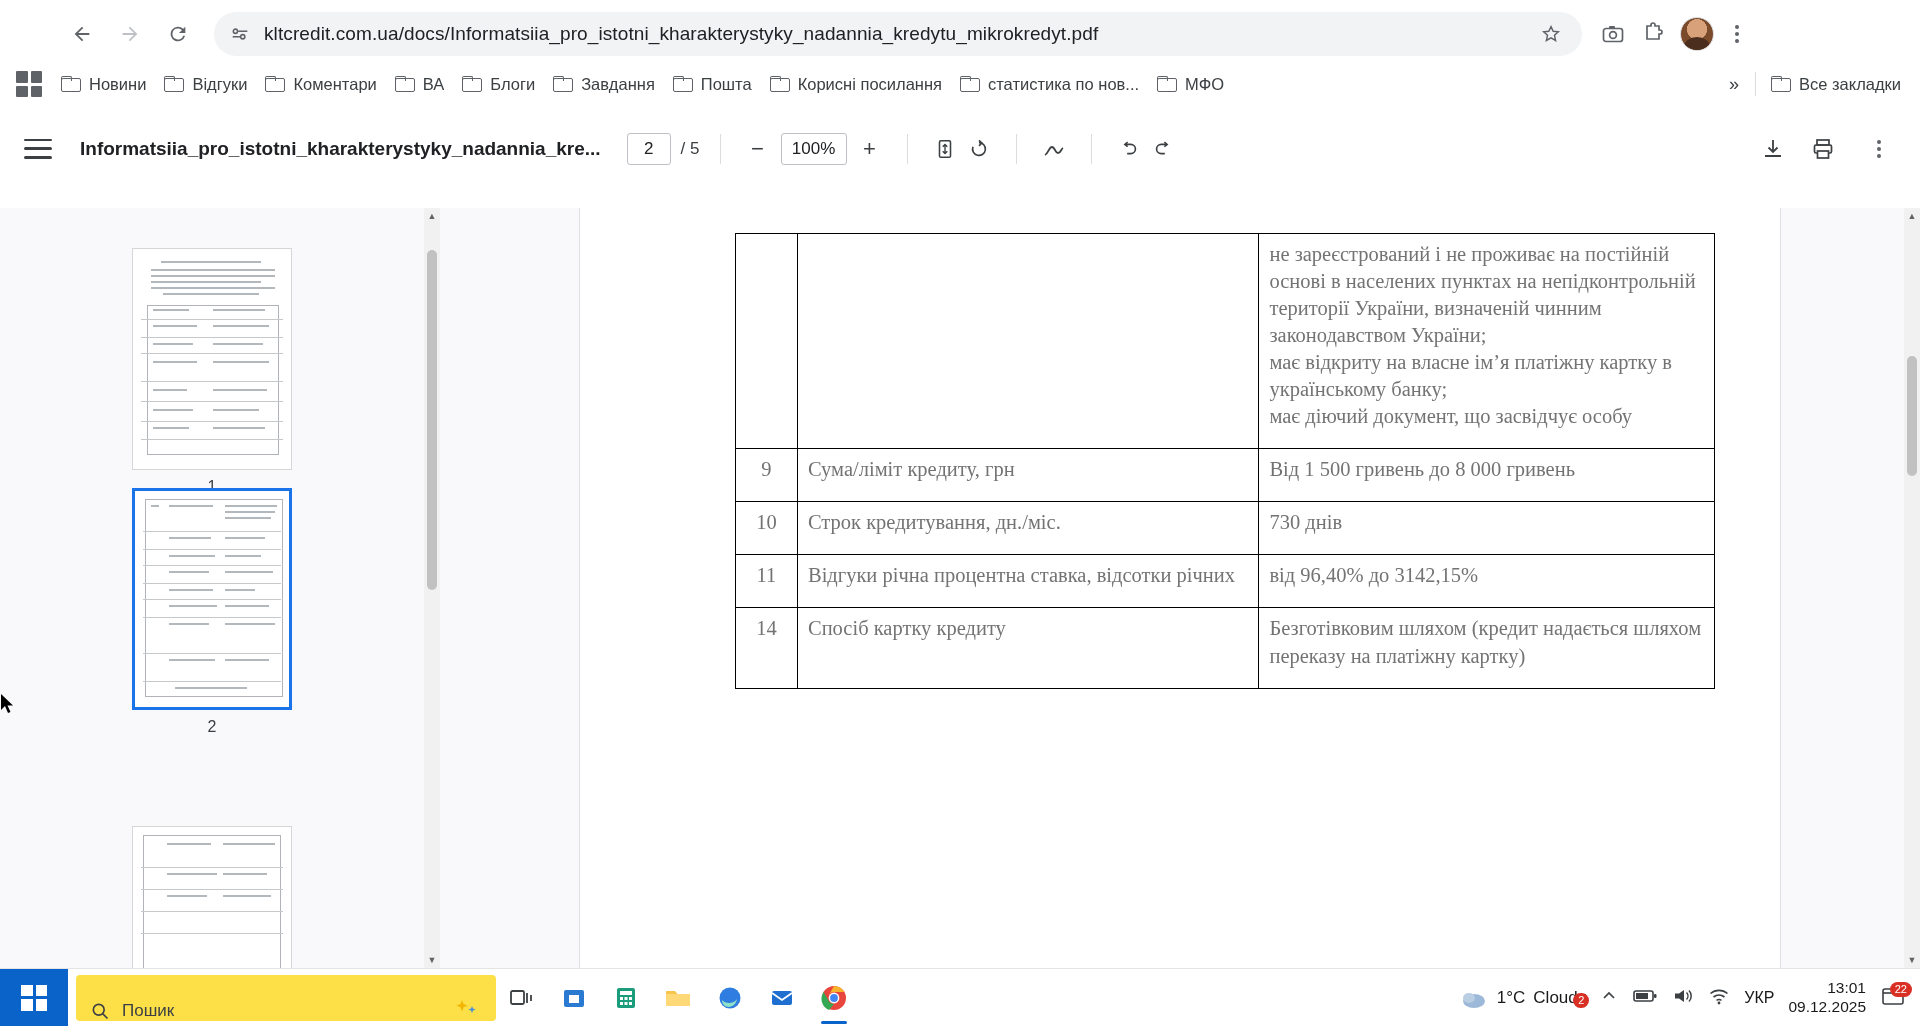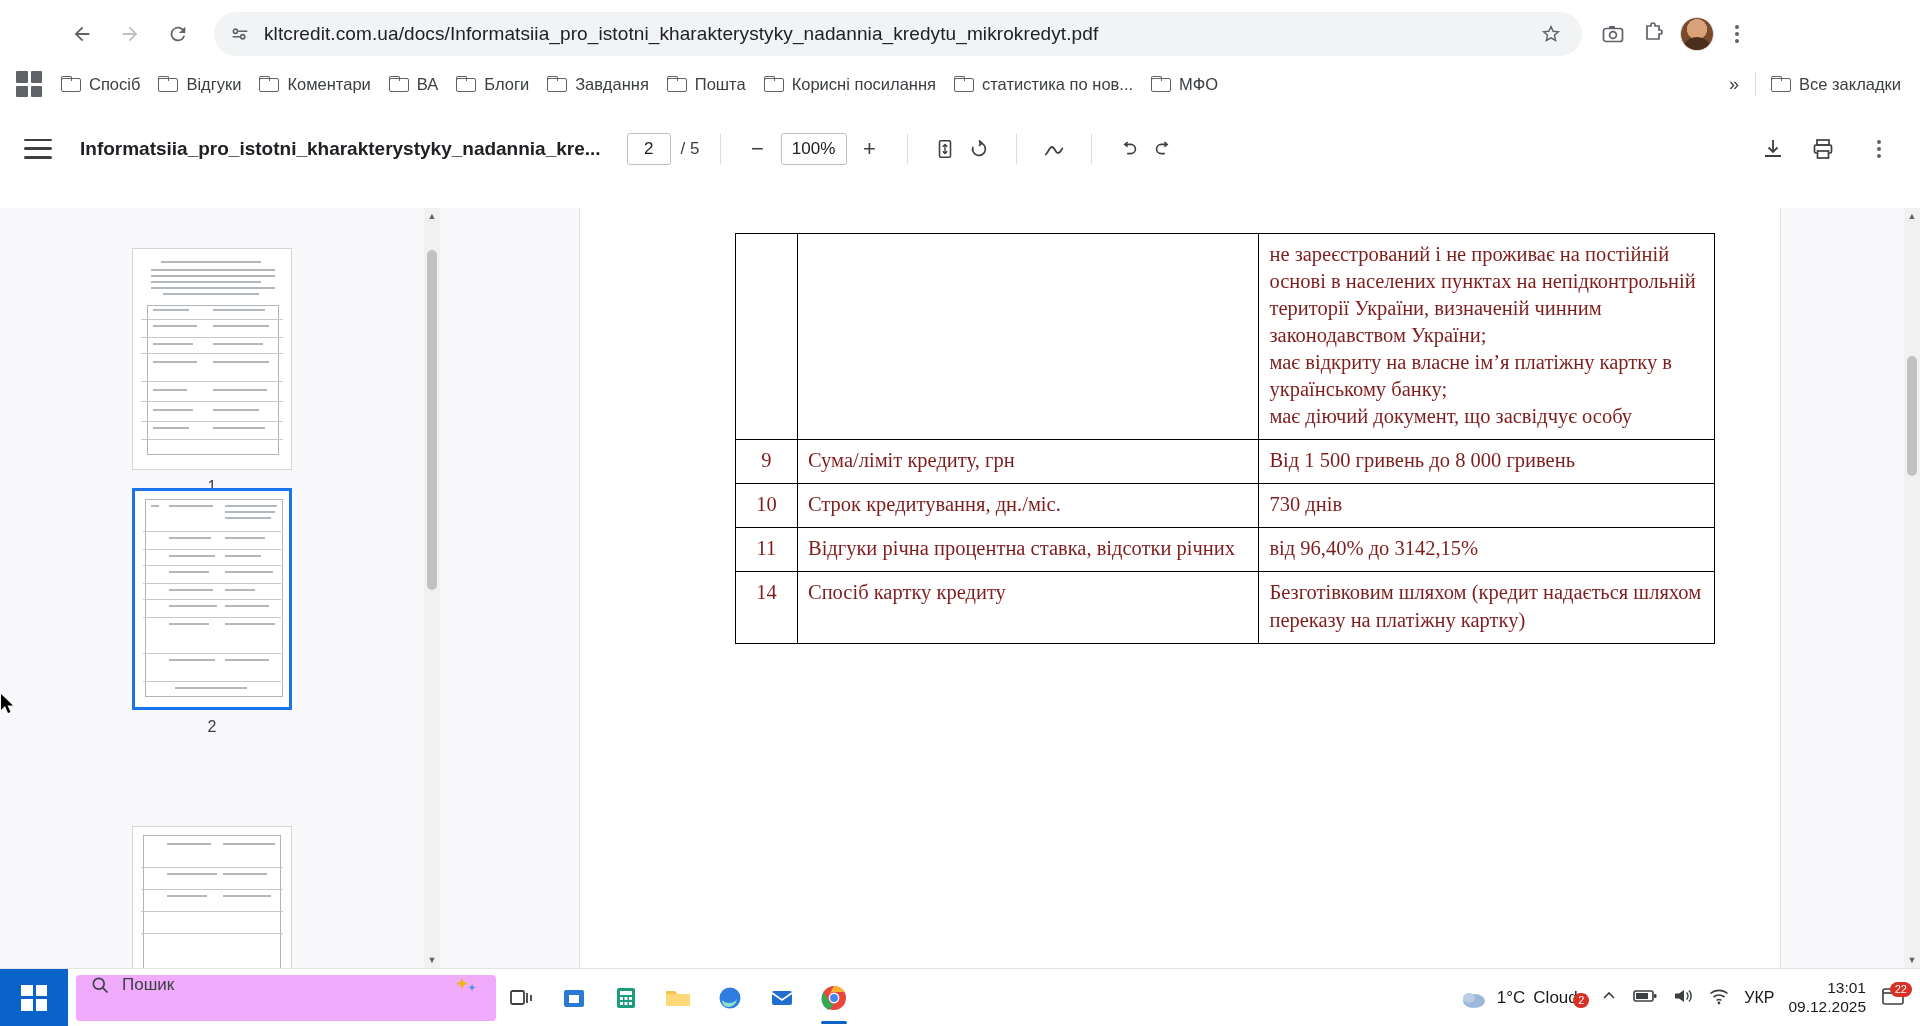--- a/index.html
+++ b/index.html
@@ -146,22 +146,22 @@
   .page-area { position: absolute; left: 440px; top: 0; right: 0; bottom: 0; overflow: hidden; }
   .page {
     position: absolute; left: 140px; top: 0; width: 1200px; height: 760px;
     background: #ffffff; box-shadow: 0 0 0 1px #e0e0e0;
   }
   table.doc {
     position: absolute; left: 155px; top: 25px; width: 980px;
     border-collapse: collapse; font-family: "Liberation Serif", serif;
   }
   table.doc td {
-    border: 1.6px solid #000; padding: 7px 10px 9px 10px;
-    font-size: 20.5px; line-height: 1.32; color: #7f1d1d; vertical-align: top;
+    border: 1.6px solid #000; padding: 7px 10px 18px 10px;
+    font-size: 20.5px; line-height: 1.32; color: #737373; vertical-align: top;
   }
   td.c-num { width: 62px; text-align: center; }
   td.c-name { width: 462px; }
   td.c-val { width: 456px; }
 
   .page-scrollbar {
     position: absolute; right: 0; top: 0; width: 16px; height: 760px; background: #f1f1f1;
   }
   .page-scrollbar .knob {
     position: absolute; left: 3px; top: 148px; width: 10px; height: 120px; background: #c1c1c1; border-radius: 6px;
@@ -179,22 +179,22 @@
   .taskbar {
     position: absolute; left: 0; bottom: 0; width: 1920px; height: 58px;
     background: #ffffff; display: flex; align-items: center; border-top: 1px solid #e4e4e4;
   }
   .start-btn {
     width: 68px; height: 58px; background: #0a63c9; display:flex; align-items:center; justify-content:center;
   }
   .win-logo { width: 26px; height: 26px; display:grid; grid-template-columns: 1fr 1fr; grid-template-rows: 1fr 1fr; gap: 3px; }
   .win-logo span { background: #fff; }
   .search-pill {
-    width: 420px; height: 46px; background: #f0abfc; border-radius: 4px; margin-left: 8px;
-    display: flex; align-items: flex-start; padding: 0 14px; gap: 12px; color: #3c4043; font-size: 17px;
+    width: 420px; height: 46px; background: #fde047; border-radius: 4px; margin-left: 8px;
+    display: flex; align-items: flex-end; padding: 0 14px; gap: 12px; color: #3c4043; font-size: 17px;
   }
   .tb-icon { width: 52px; height: 58px; display:flex; align-items:center; justify-content:center; }
   .tray { margin-left: auto; display:flex; align-items:center; gap: 14px; padding-right: 14px; font-size: 16px; color:#1a1a1a; }
   .clock { text-align: right; line-height: 1.2; font-size: 15.5px; }
   .weather { display:flex; align-items:center; gap:8px; font-size: 17px; }
   .badge {
     position:absolute; top: 8px; right: -3px; background:#d93025; color:#fff; font-size: 11px;
     border-radius: 8px; padding: 0 5px; line-height: 15px; min-width: 16px; text-align:center;
   }
   .active-app { position: relative; }
@@ -265,21 +265,21 @@
 
     <div class="bookmarks">
       <div class="apps-ico">
           <span></span>
           <span></span>
           <span></span>
           <span></span>
         </div>
       <div class="bm">
           <span class="folder-ico"></span>
-          <span>Спосіб</span>
+          <span>Новини</span>
         </div>
       <div class="bm">
           <span class="folder-ico"></span>
           <span>Відгуки</span>
         </div>
       <div class="bm">
           <span class="folder-ico"></span>
           <span>Коментари</span>
         </div>
       <div class="bm">

